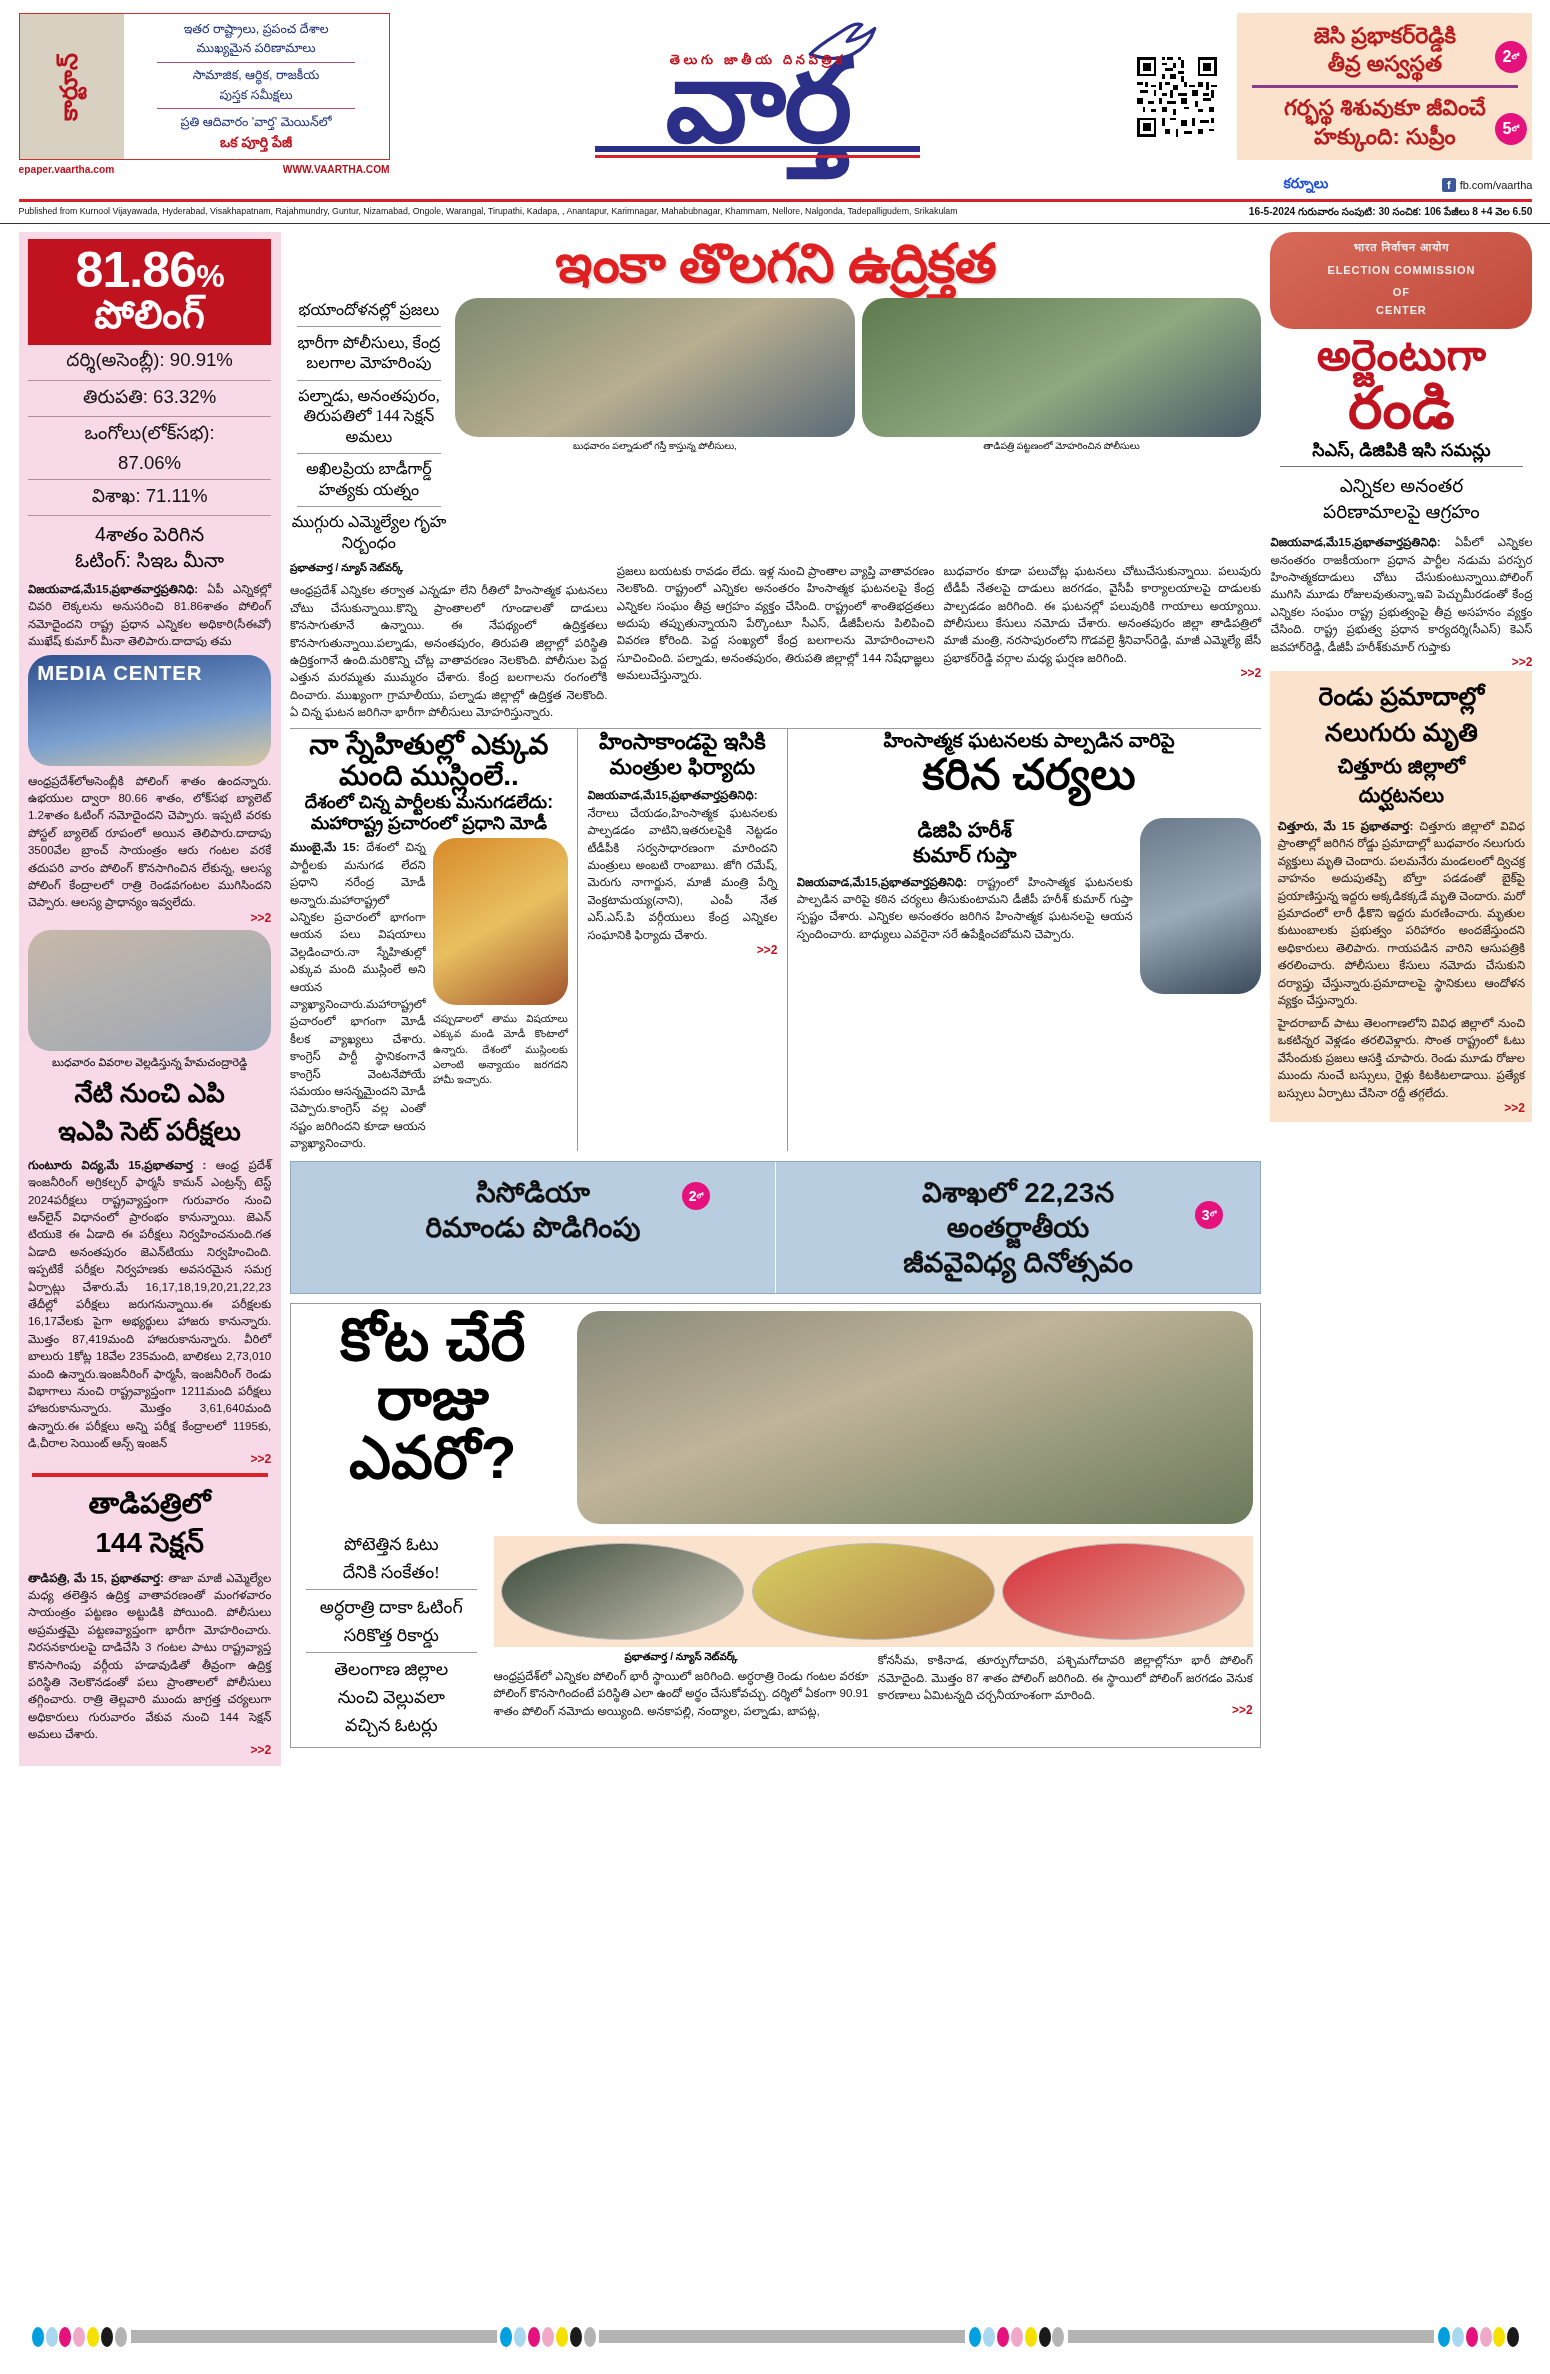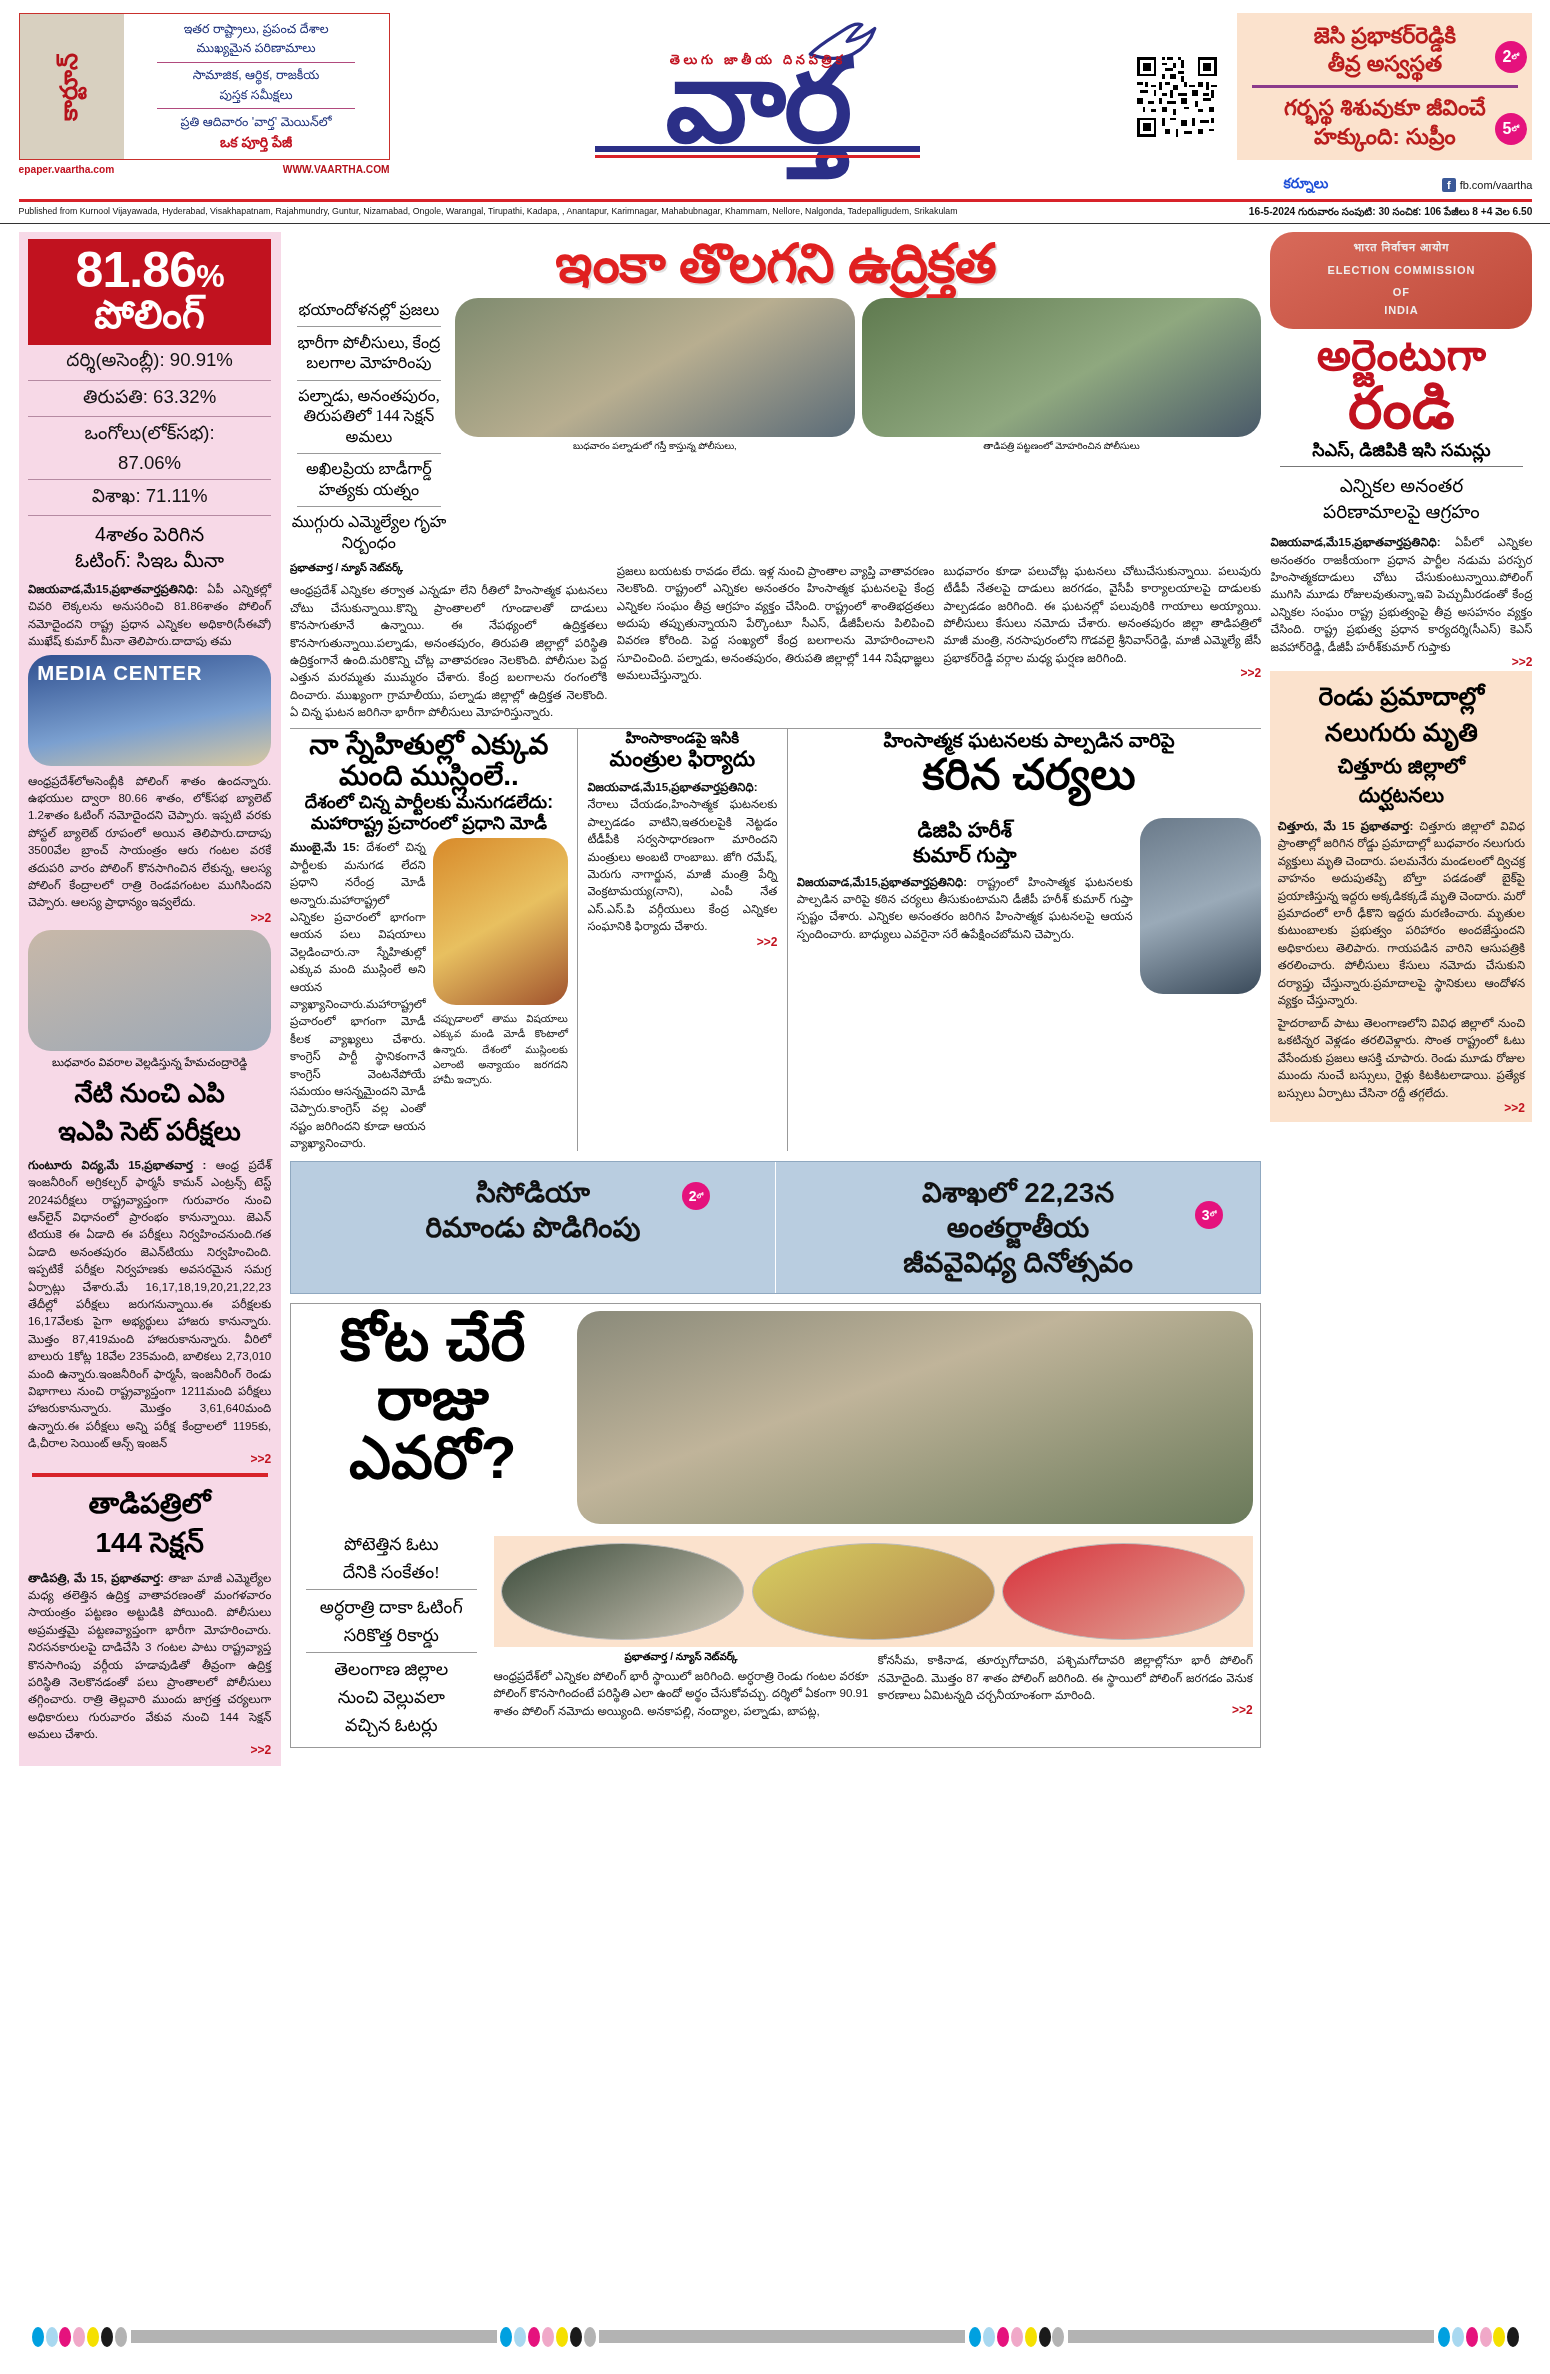--- a/index.html
+++ b/index.html
@@ -398,21 +398,21 @@
             <div style="flex:1">
               <div class="photo modi"></div>
               <div class="bodytext" style="font-size:10.2px">చప్పుడాలలో తాము విషయాలు ఎక్కువ మండి మోడీ కొంటాలో ఉన్నారు. దేశంలో ముస్లింలకు ఎలాంటి అన్యాయం జరగదని హామీ ఇచ్చారు.</div>
             </div>
           </div>
         </div>
 
         <div class="vline"></div>
 
         <div style="width:190px">
-          <div class="mini-head-sm" style="font-size:15px">హింసాకాండపై ఇసికి</div>
+          <div class="mini-head-sm" style="font-size:22px">హింసాకాండపై ఇసికి</div>
           <div class="mini-head-sm" style="font-size:21.3px">మంత్రుల ఫిర్యాదు</div>
           <div class="bodytext"><b>విజయవాడ,మే15,ప్రభాతవార్తప్రతినిధి:</b><span> నేరాలు చేయడం,హింసాత్మక ఘటనలకు పాల్పడడం వాటిని,ఇతరులపైకి నెట్టడం టీడీపీకి సర్వసాధారణంగా మారిందని మంత్రులు అంబటి రాంబాబు. జోగి రమేష్, మెరుగు నాగార్జున, మాజీ మంత్రి పేర్ని వెంక్రటామయ్య(నాని), ఎంపీ నేత ఎస్‌.ఎస్‌.పి వర్గీయులు కేంద్ర ఎన్నికల సంఘానికి ఫిర్యాదు చేశారు.</span></div>
           <div style="text-align:right" class="cont">&gt;&gt;2</div>
         </div>
 
         <div class="vline"></div>
 
         <div style="flex:1">
           <div class="mini-head-sm" style="font-size:19.5px">హింసాత్మక ఘటనలకు పాల్పడిన వారిపై</div>
           <div class="big-head-blk">కరిన చర్యలు</div>
@@ -491,21 +491,21 @@
           </div>
         </div>
       </div>
     </div>
 
     <div class="col-right">
       <div class="photo ec">
         <div class="ec-line" style="top:7.4px">भारत निर्वाचन आयोग</div>
         <div class="ec-line" style="top:32px">ELECTION COMMISSION</div>
         <div class="ec-line" style="top:54px">OF</div>
-        <div class="ec-line" style="top:72px">INDIA</div>
+        <div class="ec-line" style="top:72px">CENTER</div>
       </div>
       <div class="rbig" style="color:#c1121f; font-size:43px; padding-top:5.6px;">అర్జెంటుగా</div>
       <div class="rbig" style="color:#c1121f; font-size:58px;">రండి</div>
       <div class="rsub">సిఎస్, డిజిపికి ఇసి సమన్లు</div>
       <div class="thin-sep"></div>
       <div class="rsub2">ఎన్నికల అనంతర</div>
       <div class="rsub2" style="padding-top:0">పరిణామాలపై ఆగ్రహం</div>
       <div class="bodytext"><b>విజయవాడ,మే15,ప్రభాతవార్తప్రతినిధి:</b><span> ఏపీలో ఎన్నికల అనంతరం రాజకీయంగా ప్రధాన పార్టీల నడుమ పరస్పర హింసాత్మకదాడులు చోటు చేసుకుంటున్నాయి.పోలింగ్ ముగిసి మూడు రోజులవుతున్నా,ఇవి పెచ్చుమీరడంతో కేంద్ర ఎన్నికల సంఘం రాష్ట్ర ప్రభుత్వంపై తీవ్ర అసహనం వ్యక్తం చేసింది. రాష్ట్ర ప్రభుత్వ ప్రధాన కార్యదర్శి(సీఎస్) కెఎస్ జవహార్‌రెడ్డి, డీజీపీ హరీశ్‌కుమార్ గుప్తాకు</span></div>
       <div style="text-align:right" class="cont">&gt;&gt;2</div>
 

